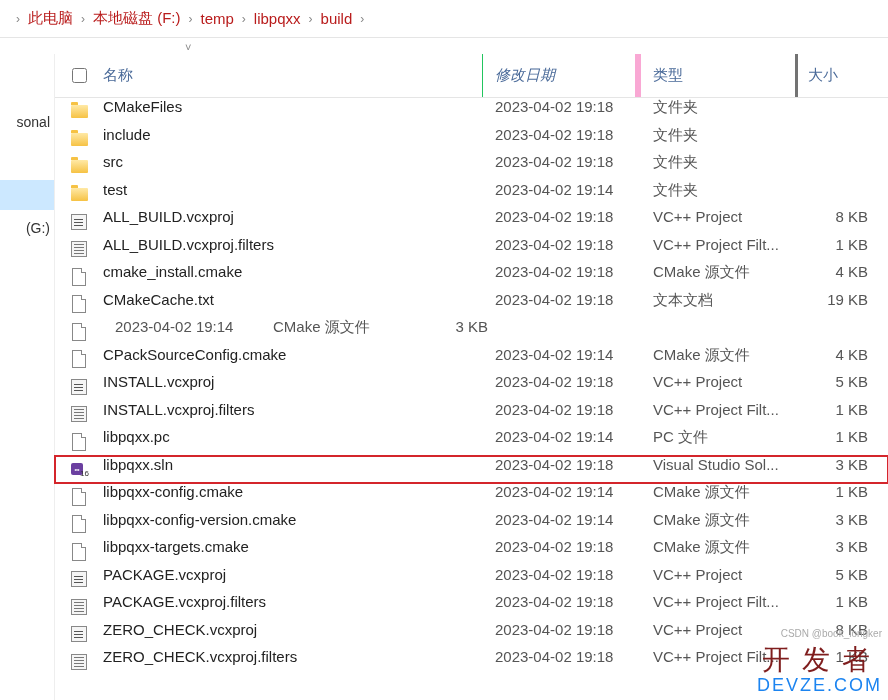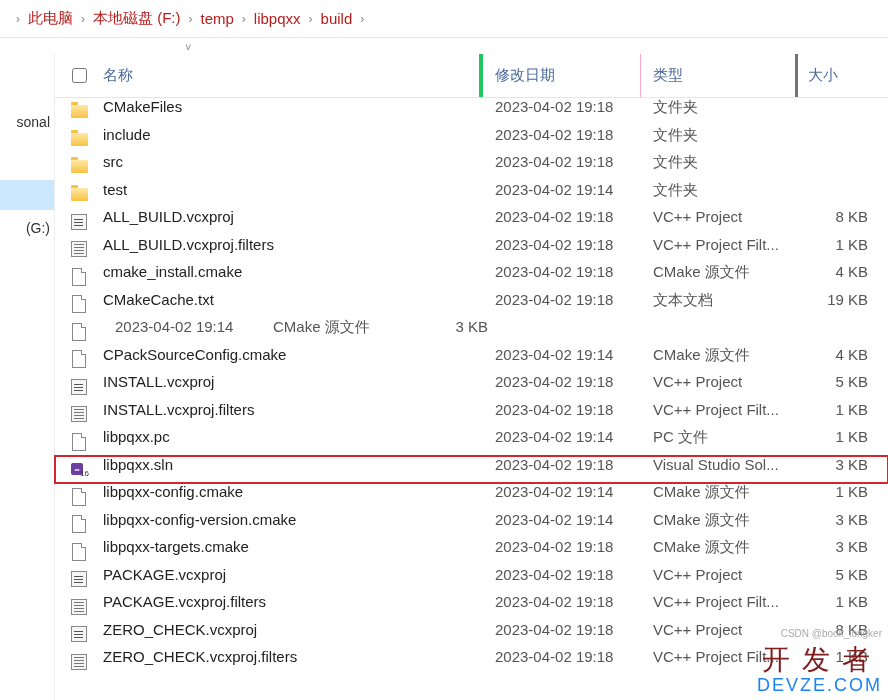--- a/index.html
+++ b/index.html
@@ -49,22 +49,22 @@
     .content { flex: 1; }
     .cols {
       display: flex;
       align-items: center;
       border-bottom: 1px solid #e5e5e5;
       height: 44px;
       color: #4a6a99;
       font-size: 15px;
     }
     .col-check { width: 48px; display: flex; justify-content: center; }
-    .col-name { flex: 1; padding-left: 0px; border-right: 4px solid #22c55e; height: 100%; display: flex; align-items: center; }
-    .col-date { width: 158px; padding-left: 12px; border-right: 1px solid #f9a8d4; height: 100%; display: flex; align-items: center; }
+    .col-name { flex: 1; padding-left: 0px; border-right: 1px solid #22c55e; height: 100%; display: flex; align-items: center; }
+    .col-date { width: 158px; padding-left: 12px; border-right: 6px solid #f9a8d4; height: 100%; display: flex; align-items: center; font-style: italic; }
     .col-type { width: 157px; padding-left: 12px; border-right: 3px solid #737373; height: 100%; display: flex; align-items: center; }
     .col-size { width: 90px; padding-left: 10px; height: 100%; display: flex; align-items: center; }
     .col-check input { width: 15px; height: 15px; }
     .rows { }
     .row {
       display: flex;
       height: 27.5px;
       font-size: 15px;
       color: #222;
     }

